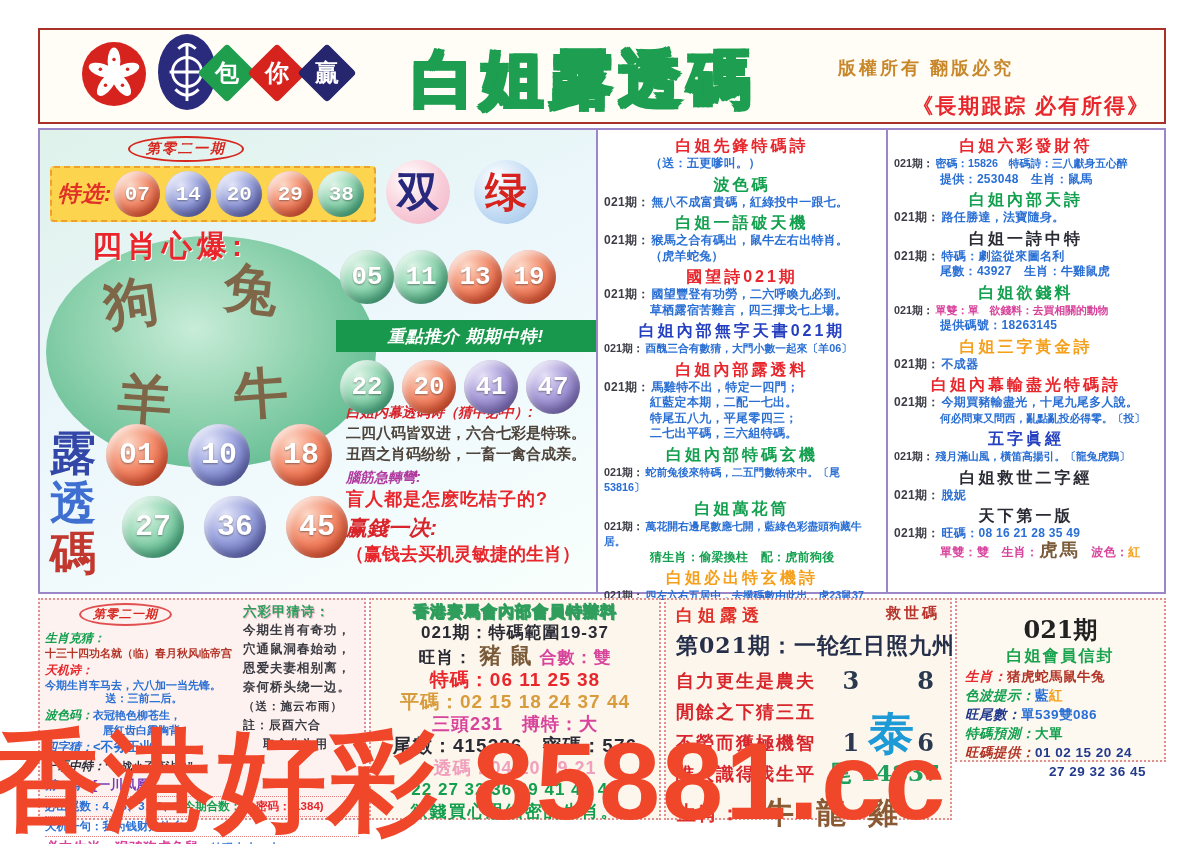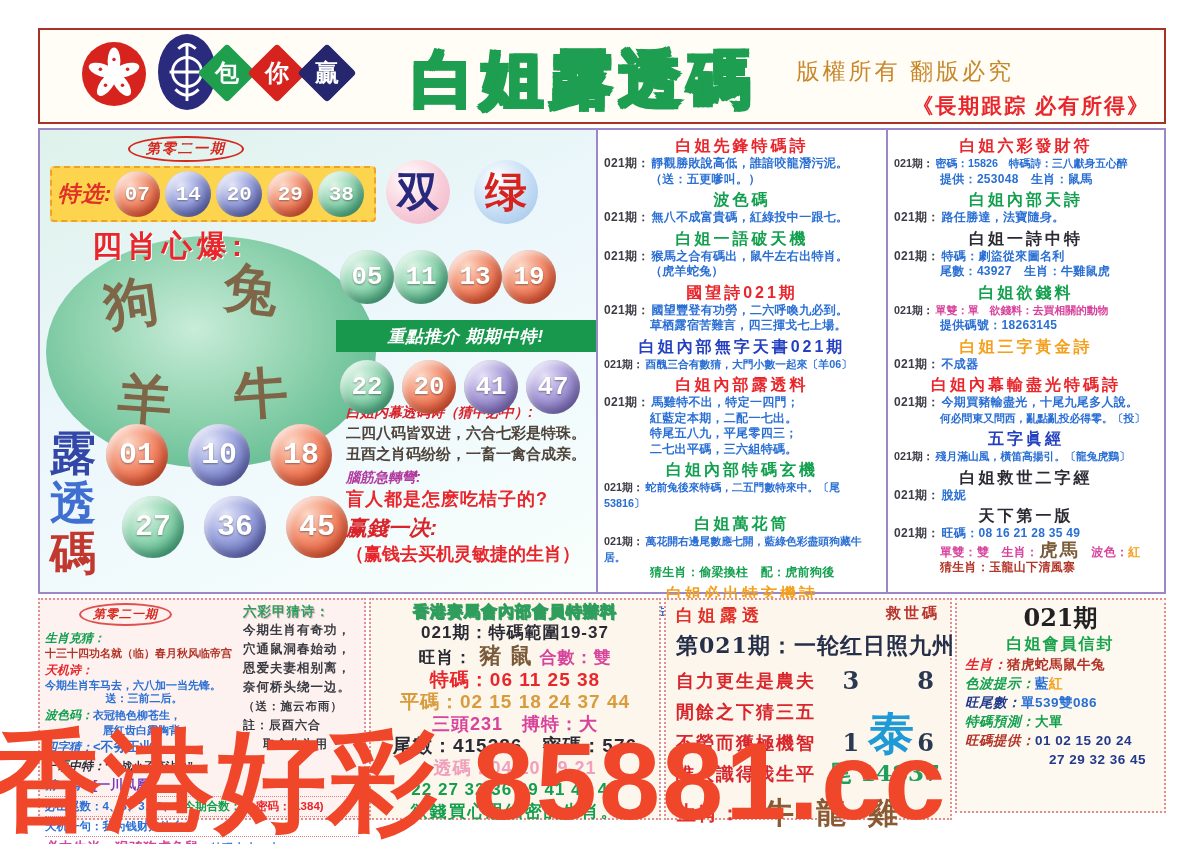--- a/index.html
+++ b/index.html
@@ -10,21 +10,21 @@
           background:#fffdf6;box-sizing:border-box;}
   .flag{position:absolute;left:42px;top:12px;width:64px;height:64px;border-radius:50%;background:#d6231e;}
   .emblem{position:absolute;left:118px;top:4px;width:58px;height:76px;border-radius:50%;background:#2b2b7e;}
   .diamond{position:absolute;top:22px;width:42px;height:42px;transform:rotate(45deg);
            display:flex;align-items:center;justify-content:center;border-radius:4px;}
   .diamond span{transform:rotate(-45deg);color:#fff;font-weight:bold;font-size:24px;}
   .d1{left:166px;background:#1f9e4e}.d2{left:216px;background:#d6231e}.d3{left:266px;background:#26266e}
   .main-title{position:absolute;left:372px;top:8px;font-size:62px;font-weight:900;letter-spacing:7px;
           color:#fdf7d8;-webkit-text-stroke:3px #1d9e50;
           text-shadow:0 0 2px #1d9e50,2px 2px 0 #1d9e50,-2px -2px 0 #1d9e50,2px -2px 0 #1d9e50,-2px 2px 0 #1d9e50;}
-  .copyright{position:absolute;right:150px;top:26px;font-size:23px;font-weight:normal;color:#c8872b;letter-spacing:3px;text-align:center;}
+  .copyright{position:absolute;right:150px;top:26px;font-size:18px;font-weight:bold;color:#c8872b;letter-spacing:3px;text-align:center;}
   .slogan{position:absolute;right:14px;top:62px;font-size:21px;font-weight:bold;color:#e8262c;letter-spacing:2px;}
   
   .main{position:absolute;left:38px;top:128px;width:1128px;height:466px;border:2px solid #9b86c8;
         background:#fff;box-sizing:border-box;display:flex;}
   .left-panel{position:relative;width:558px;border-right:2px solid #9b86c8;box-sizing:border-box;
         background:linear-gradient(155deg,#def2ea,#ecf7fc 45%,#f8fffc);}
   .mid-col{width:290px;border-right:2px solid #9b86c8;box-sizing:border-box;padding:5px 6px;background:#fff;}
   .right-col{flex:1;padding:5px 6px;background:#fff;}
   
   .issue-oval{position:absolute;left:88px;top:6px;border:2px solid #d6261e;border-radius:50%;
@@ -106,21 +106,21 @@
   .p3-rows{position:relative;}
   .p3-row{display:flex;align-items:center;height:31px;}
   .p3-row .t{width:168px;color:#d8262c;font-weight:900;font-size:18px;letter-spacing:2px;}
   .p3-row .a,.p3-row .b{font-family:"DejaVu Serif",serif;font-size:24px;font-weight:bold;color:#2a3850;width:30px;text-align:center;}
   .p3-row .b{margin-left:46px;}
   .p3-tai{position:absolute;left:192px;top:38px;font-size:46px;font-weight:900;color:#1e9ad6;}
   .p3-tail{font-family:"DejaVu Serif",serif;font-size:23px;font-weight:bold;color:#1fa05c;margin-left:4px;white-space:nowrap;}
   .p3-zod{display:flex;align-items:center;margin-top:4px;}
   .p3-zl{color:#e03028;font-weight:900;font-size:20px;letter-spacing:2px;}
   .animal-lg{font-size:30px;color:#8a5a34;font-weight:bold;font-family:"DejaVu Serif",serif;margin-left:22px;}
-  .p4{flex:1;height:215px;padding:2px 8px;background:#fdf8f0;}
+  .p4{flex:1;height:164px;padding:14px 8px;background:#fdf8f0;}
   .p4-issue{text-align:center;font-family:"DejaVu Serif",serif;font-size:24px;font-weight:bold;color:#222;}
   .p4-title{text-align:center;font-size:16px;font-weight:900;color:#17a24c;letter-spacing:2px;}
   .p4 .r{font-size:13.5px;font-weight:bold;line-height:19px;letter-spacing:.5px;}
   .p4 .r .lab{font-style:italic;}
   .p4-ind{padding-left:84px;}
   
   .watermark{position:absolute;left:-8px;top:726px;font-size:110px;font-weight:900;color:#f0472b;
         letter-spacing:2px;white-space:nowrap;z-index:50;line-height:110px;}
 </style>
 </head>
@@ -230,21 +230,20 @@
         <div class="riddle-label">腦筋急轉彎:</div>
         <div class="riddle">盲人都是怎麽吃桔子的?</div>
         <div class="win-label">赢錢一决:</div>
         <div class="win-text">（赢钱去买机灵敏捷的生肖）</div>
       </div>
     </div>
 
     <div class="mid-col">
       <div class="sec">
           <div class="sec-h c-red">白姐先鋒特碼詩</div>
-        <div class="ln"><span class="pfx">021期：</span><span class="c-blue">靜觀勝敗說高低，誰諳咬龍潛污泥。</span></div>
         <div class="ln ind"><span class="c-blue">（送：五更嗲叫。）</span></div>
         </div>
       <div class="sec">
           <div class="sec-h c-green">波色碼</div>
         <div class="ln"><span class="pfx">021期：</span><span class="c-blue">無八不成富貴碼，紅綠投中一跟七。</span></div>
         </div>
       <div class="sec">
           <div class="sec-h c-green">白姐一語破天機</div>
         <div class="ln"><span class="pfx">021期：</span><span class="c-blue">猴馬之合有碼出，鼠牛左右出特肖。</span></div>
         <div class="ln ind"><span class="c-blue">（虎羊蛇兔）</span></div>
@@ -314,21 +313,20 @@
         <div class="ln tight"><span class="pfx">021期：</span><span class="c-blue">殘月滿山風，橫笛高揚引。〔龍兔虎鷄〕</span></div>
         </div>
       <div class="sec">
           <div class="sec-h c-dark">白姐救世二字經</div>
         <div class="ln"><span class="pfx">021期：</span><span class="c-blue">脫妮</span></div>
         </div>
       <div class="sec">
           <div class="sec-h c-dark">天下第一版</div>
         <div class="ln"><span class="pfx">021期：</span><span class="c-blue">旺碼：08 16 21 28 35 49</span></div>
         <div class="ln ind"><span class="c-mag">單雙：雙　生肖：</span><span class="animal-sm">虎</span><span class="animal-sm">馬</span><span class="c-mag">　波色：</span><span class="c-orange">紅</span></div>
-        <div class="ln ind"><span class="c-dred">猜生肖：玉龍山下清風寨</span></div>
         </div>
     </div>
   </div>
 
   <div class="bottom">
 
     <div class="bpanel p1">
       <div class="p1-cols">
         <div class="p1-c1">
           <div class="p1-oval">第零二一期</div>

